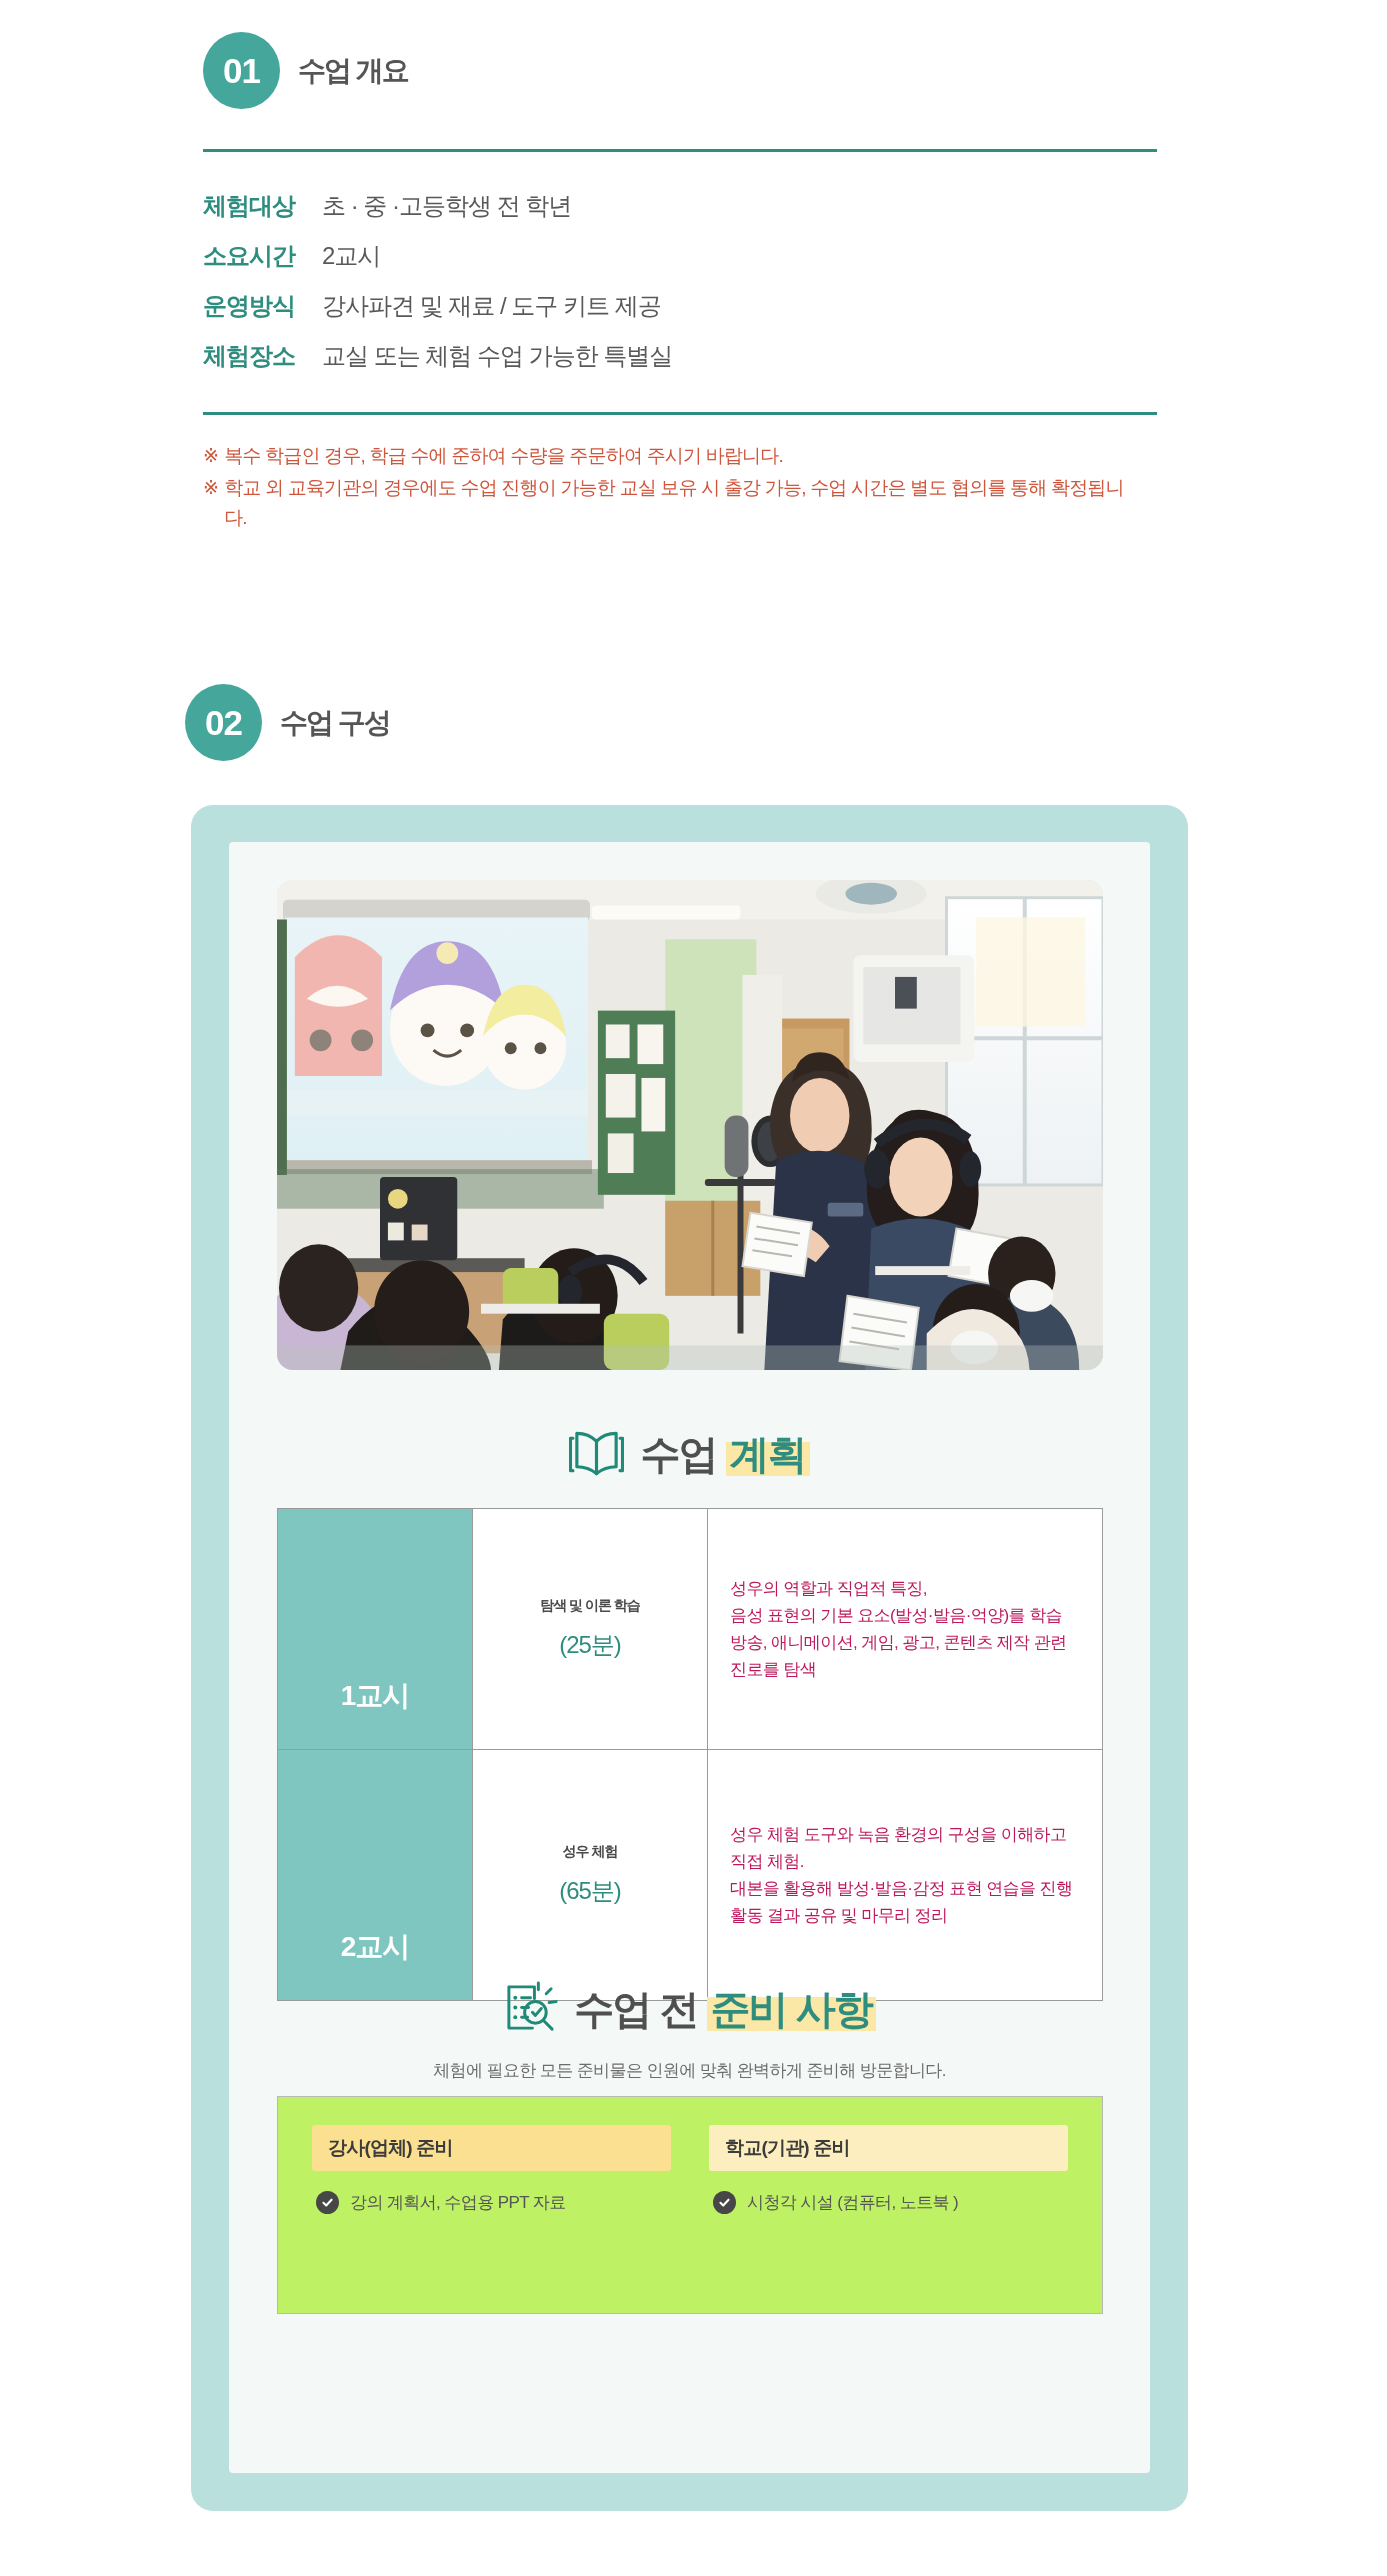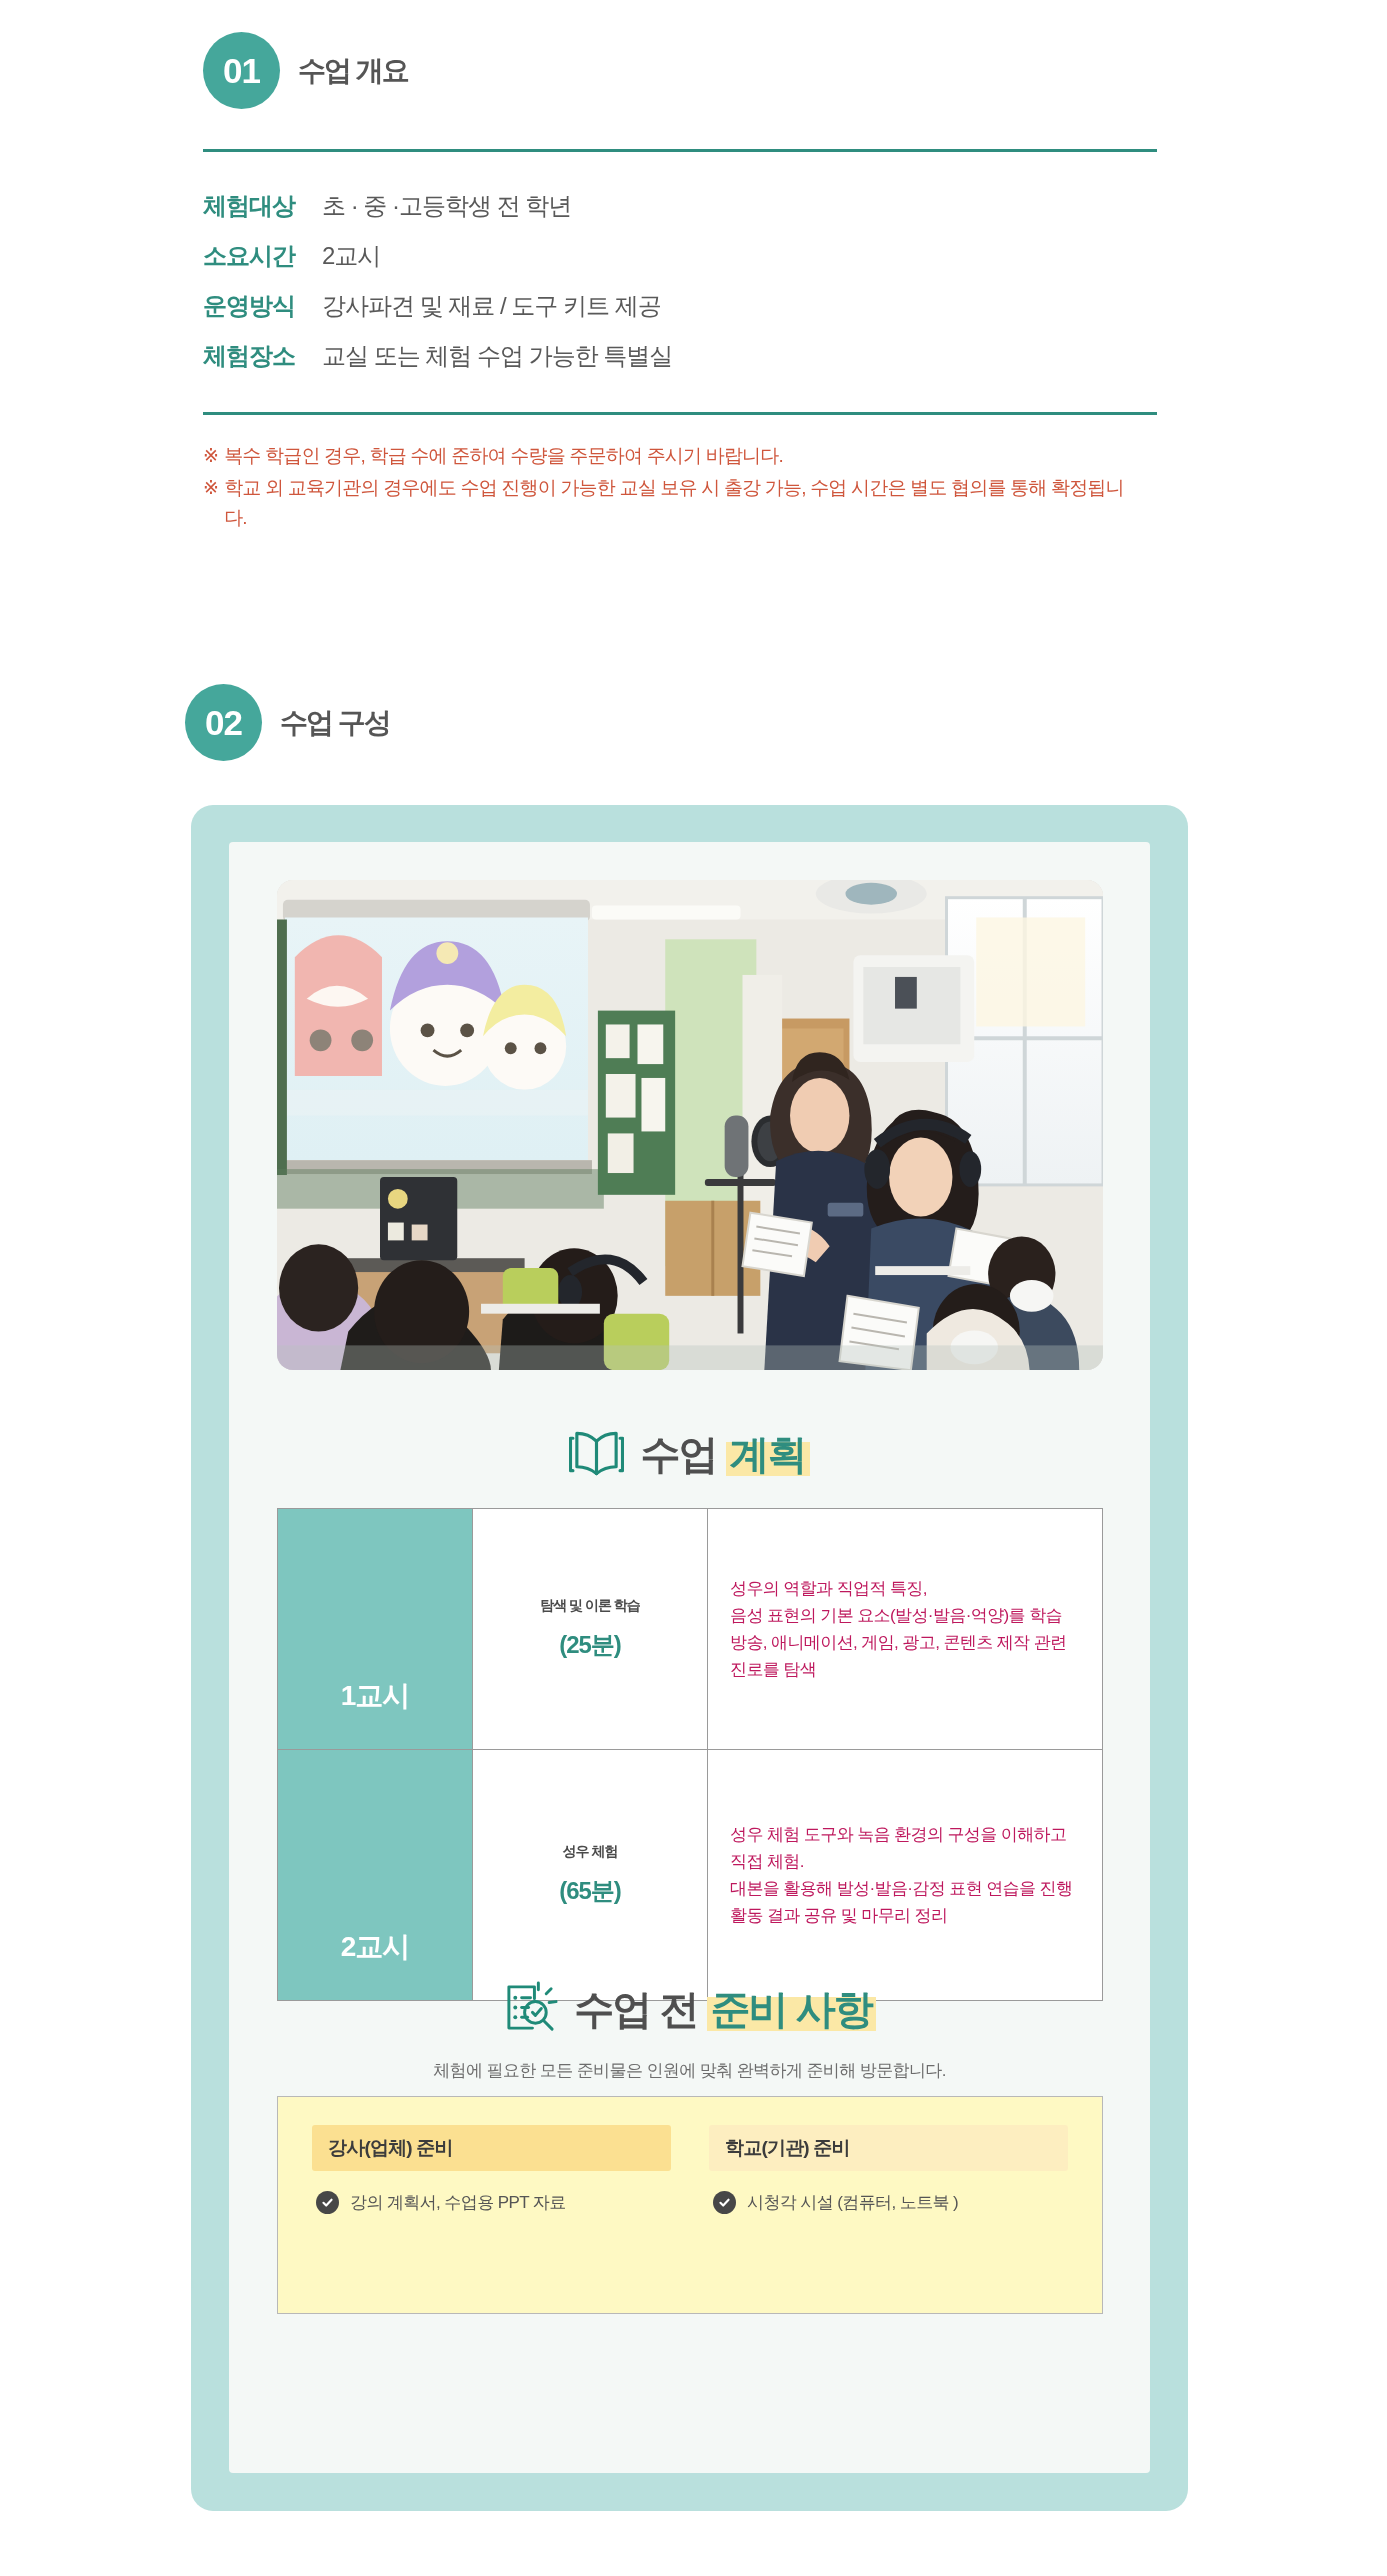--- a/index.html
+++ b/index.html
@@ -86,35 +86,35 @@
   .c-period{
     width:178px;background:#7ec6bf;color:#ffffff;
     font-size:28px;font-weight:bold;letter-spacing:-1px;
     text-align:center;padding:8px;
   }
   .c-period .pinner{display:flex;align-items:flex-end;justify-content:center;height:100%;padding-bottom:26px;box-sizing:border-box;}
   .c-topic{
     width:218px;background:#ffffff;text-align:center;padding:26px 8px;
   }
   .c-topic .t1{font-size:14px;color:#4a4a4a;font-weight:bold;letter-spacing:-1px;}
-  .c-topic .t2{font-size:24px;color:#2f8d7f;font-weight:bold;margin-top:14px;letter-spacing:-1px;}
+  .c-topic .t2{font-size:24px;color:#2f8d7f;font-weight:normal;margin-top:14px;letter-spacing:-1px;}
   .c-desc{background:#ffffff;padding:26px 22px;}
   .c-desc div{font-size:17px;color:#be185d;line-height:1.6;letter-spacing:-0.6px;}
   .row1 td{height:188px;}
   .row2 td{height:198px;}
 
   
   .prep-head{position:absolute;left:0;top:1137px;width:921px;}
   .prep-sub{
     position:absolute;left:0;top:1217px;width:921px;text-align:center;
     font-size:17px;color:#6d6d6d;letter-spacing:-0.6px;
   }
   .prep-box{
     position:absolute;left:48px;top:1254px;width:826px;height:218px;
-    border:1px solid #b8b8b8;background:#fef9c3;box-sizing:border-box;
+    border:1px solid #b8b8b8;background:#bef264;box-sizing:border-box;
   }
   .prep-cols{display:flex;padding:28px 34px 0 34px;gap:38px;}
   .prep-col{flex:1;}
   .prep-tag{
     background:#fbe091;color:#3c3c3c;font-size:19px;font-weight:bold;
     letter-spacing:-0.8px;padding:10px 0 10px 16px;border-radius:3px;
   }
   .prep-tag.alt{background:#fdeec0;}
   .prep-item{display:flex;align-items:center;gap:11px;margin-top:20px;padding-left:4px;}
   .check{

